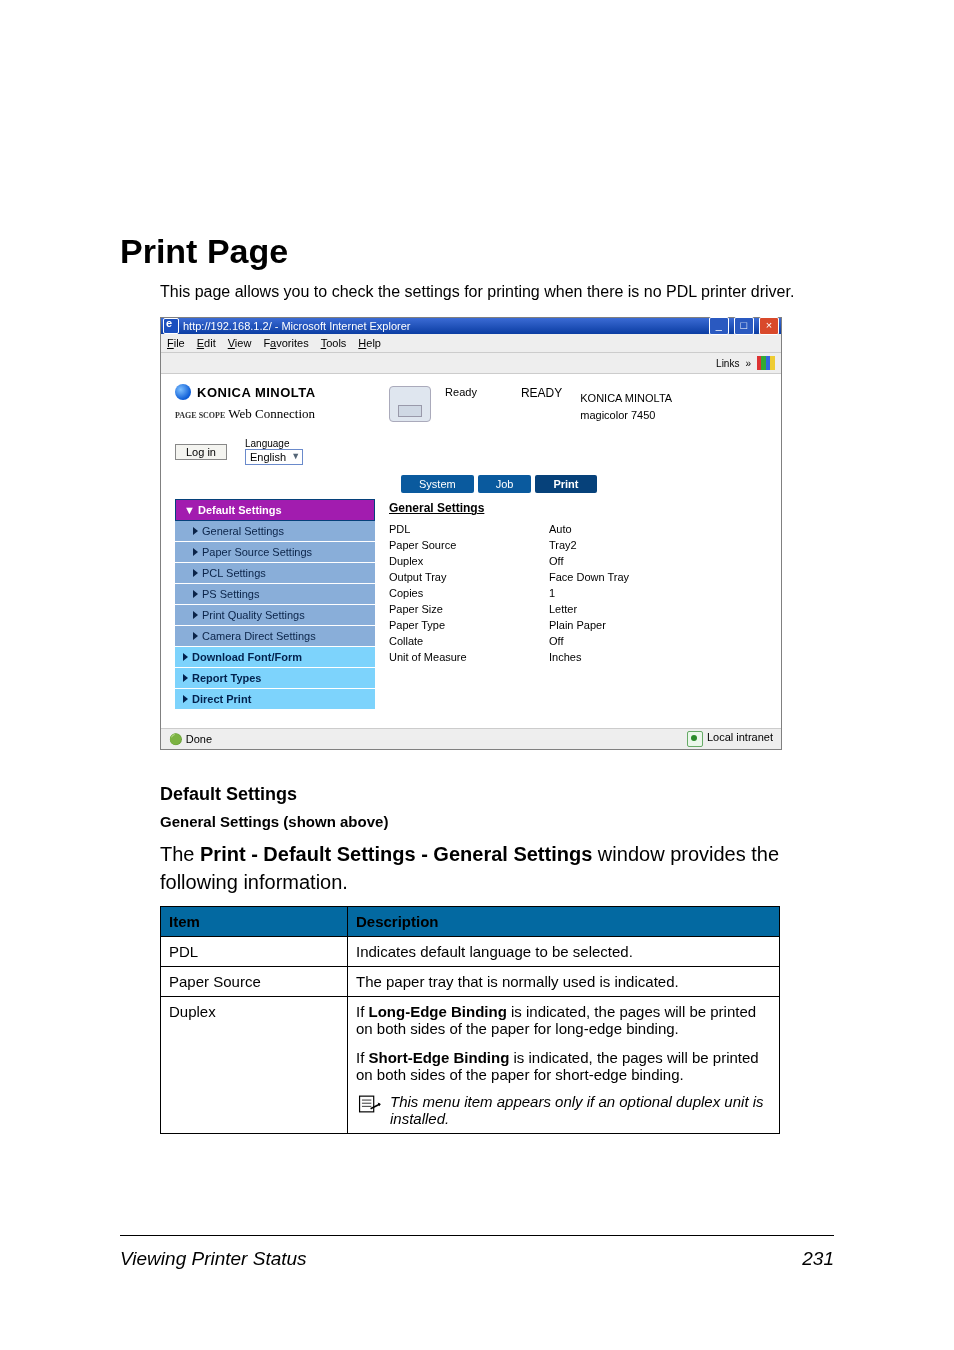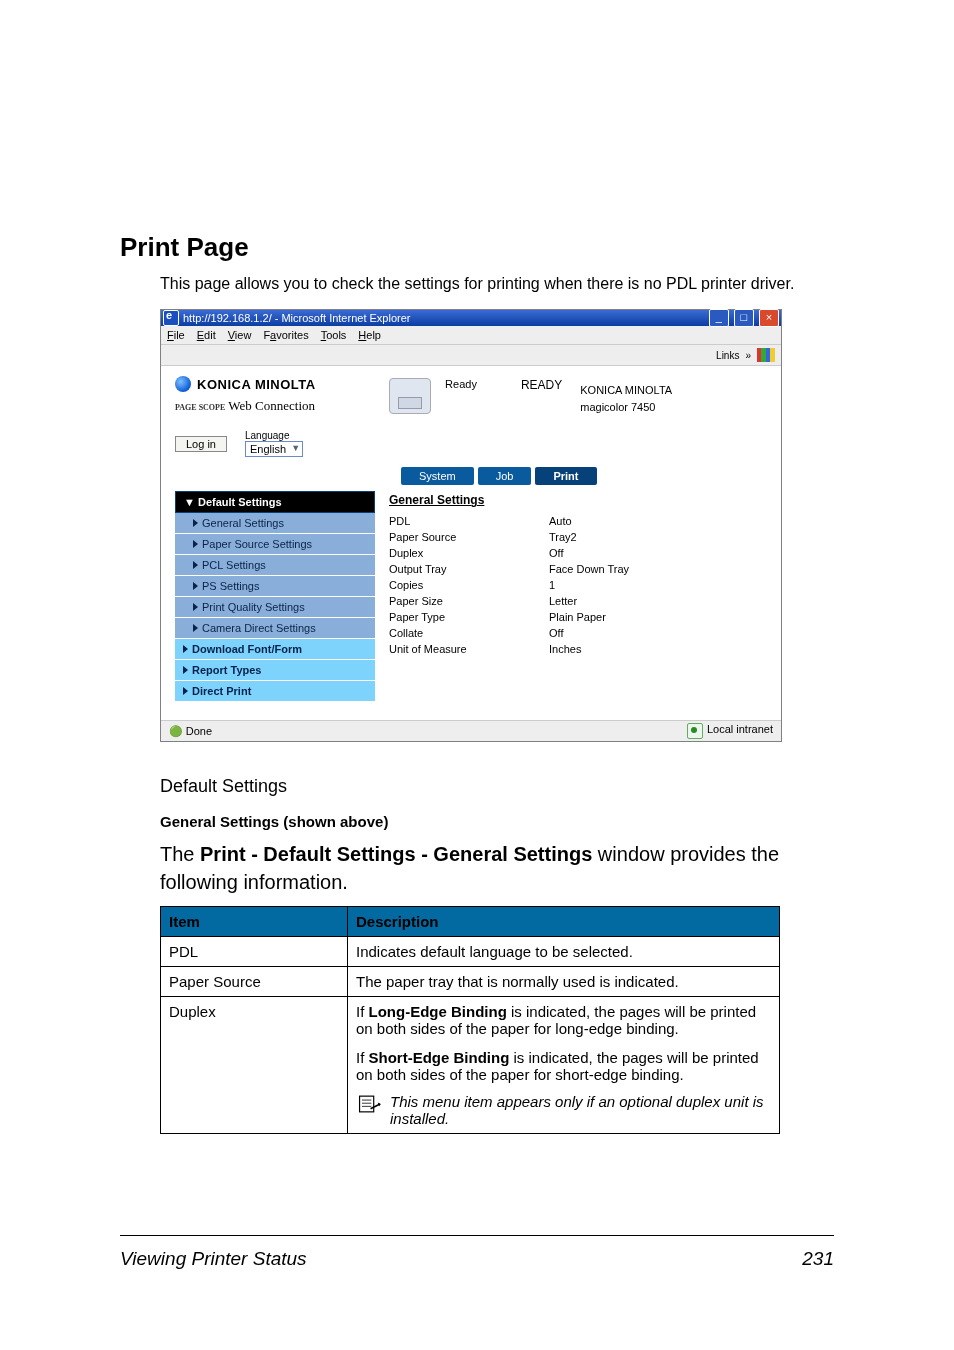--- a/index.html
+++ b/index.html
@@ -1,17 +1,17 @@
 <!DOCTYPE html>
 <html><head>
 <meta charset="utf-8">
 <style>
   body{margin:0;font-family:Arial,Helvetica,sans-serif;background:#fff;color:#000}
   .page{width:954px;height:1350px;position:relative;box-sizing:border-box;padding:60px 120px 0 120px}
-  h1{font-size:26px;font-weight:bold;margin:172px 0 10px 0}
+  h1{font-size:34px;font-weight:bold;margin:172px 0 10px 0}
   .intro{font-size:16px;line-height:1.4;margin:0 0 14px 40px}
   
   .winwrap{margin-left:40px;width:620px;border:1px solid #808080;font-size:11px}
   .titlebar{background:linear-gradient(#3b6bd4,#0b3da3);color:#fff;height:16px;display:flex;align-items:center;padding:0 2px}
   .titlebar .ie{width:14px;height:14px;background:#1a4fbf;border:1px solid #fff;border-radius:2px;margin-right:4px;position:relative}
   .titlebar .ie::after{content:"e";color:#fff;font-size:11px;position:absolute;left:2px;top:-2px;font-weight:bold}
   .titlebar .t{flex:1;font-size:11px;white-space:nowrap;overflow:hidden}
   .winbtns span{display:inline-block;width:18px;height:16px;margin-left:2px;border:1px solid #fff;border-radius:2px;font-size:11px;line-height:14px;text-align:center;background:#2a59c0}
   .winbtns .close{background:#d9492b}
   .menubar{background:#eee;border-bottom:1px solid #ccc;padding:3px 6px;display:flex;gap:12px;font-size:11px}
@@ -34,35 +34,35 @@
   .status-col{flex:1;display:flex;gap:14px;padding-top:2px}
   .statusicon{width:40px;height:34px;background:#dfe6ef;border:1px solid #aab;border-radius:4px;position:relative}
   .statusicon::after{content:"";position:absolute;left:8px;top:18px;width:22px;height:10px;background:#cfd8e4;border:1px solid #99a}
   .status-text{display:flex;flex-direction:column;gap:4px;font-size:11px}
   .right-col{width:200px;text-align:left;font-size:11px;padding-top:6px;line-height:1.5}
   .tabrow{margin:10px 14px 0 14px;display:flex;gap:4px}
   .tab{padding:3px 18px;font-size:11px;color:#fff;background:#0a5a9e;border-radius:2px}
   .tab.active{background:#06417a;font-weight:bold}
   .mainrow{display:flex;margin:6px 14px 0 14px;gap:14px}
   .side{width:200px}
-  .side .hd{background:#000000;color:#fff;font-weight:bold;font-size:11px;padding:4px 8px;border:1px solid #06417a}
+  .side .hd{background:#a21caf;color:#fff;font-weight:bold;font-size:11px;padding:4px 8px;border:1px solid #06417a}
   .side .itm{background:#7dd3fc;color:#02214d;font-size:11px;padding:4px 8px;border-bottom:1px solid #fff;display:flex;align-items:center;gap:4px;font-weight:bold}
   .side .itm.sel{color:#fff}
   .side .itm.sub{background:#89aed9;font-weight:normal;color:#0a2348;padding-left:18px}
   .tri{width:0;height:0;border-top:4px solid transparent;border-bottom:4px solid transparent;border-left:5px solid currentColor}
   .panel{flex:1}
   .panel h4{font-size:12px;font-weight:bold;margin:2px 0 8px 0;text-decoration:underline}
   .kv{display:flex;font-size:11px;margin:4px 0}
   .kv .k{width:160px}
   .statusrow{background:#eee;border-top:1px solid #ccc;height:20px;display:flex;align-items:center;padding:0 8px;font-size:11px;justify-content:space-between;margin-top:18px}
   .statusrow .intr{display:flex;align-items:flex-start;gap:4px}
   .intr .ico{width:14px;height:14px;border:1px solid #6a6;border-radius:2px;background:#eaf7ea;position:relative}
   .intr .ico::after{content:"";position:absolute;left:3px;top:3px;width:6px;height:6px;border-radius:50%;background:#2a8a2a}
   
-  h2{font-size:18px;font-weight:normal;margin:34px 0 16px 40px}
+  h2{font-size:18px;font-weight:bold;margin:34px 0 8px 40px}
   h3{font-size:15px;font-weight:bold;margin:0 0 10px 40px}
   .para{font-size:20px;line-height:1.4;margin:0 0 10px 40px}
   table.info{border-collapse:collapse;margin-left:40px;width:620px;font-size:15px}
   table.info th,table.info td{border:1px solid #000;padding:6px 8px;vertical-align:top;text-align:left}
   table.info th{font-weight:bold;background:#0369a1}
   .note{display:flex;align-items:flex-start;gap:8px;margin-top:10px;font-style:italic}
   .noteicon{width:26px;height:22px;flex:0 0 26px}
   .noteicon svg{width:26px;height:22px}
   .footer{position:absolute;left:120px;right:120px;bottom:80px;border-top:1px solid #000;padding-top:12px;display:flex;justify-content:space-between;font-size:19px;font-style:italic}
 </style>

